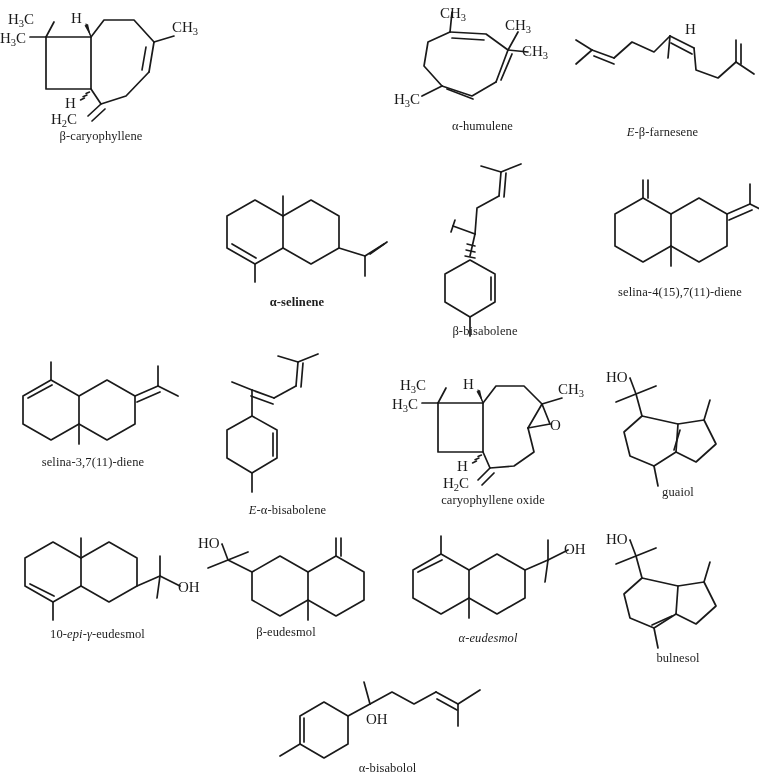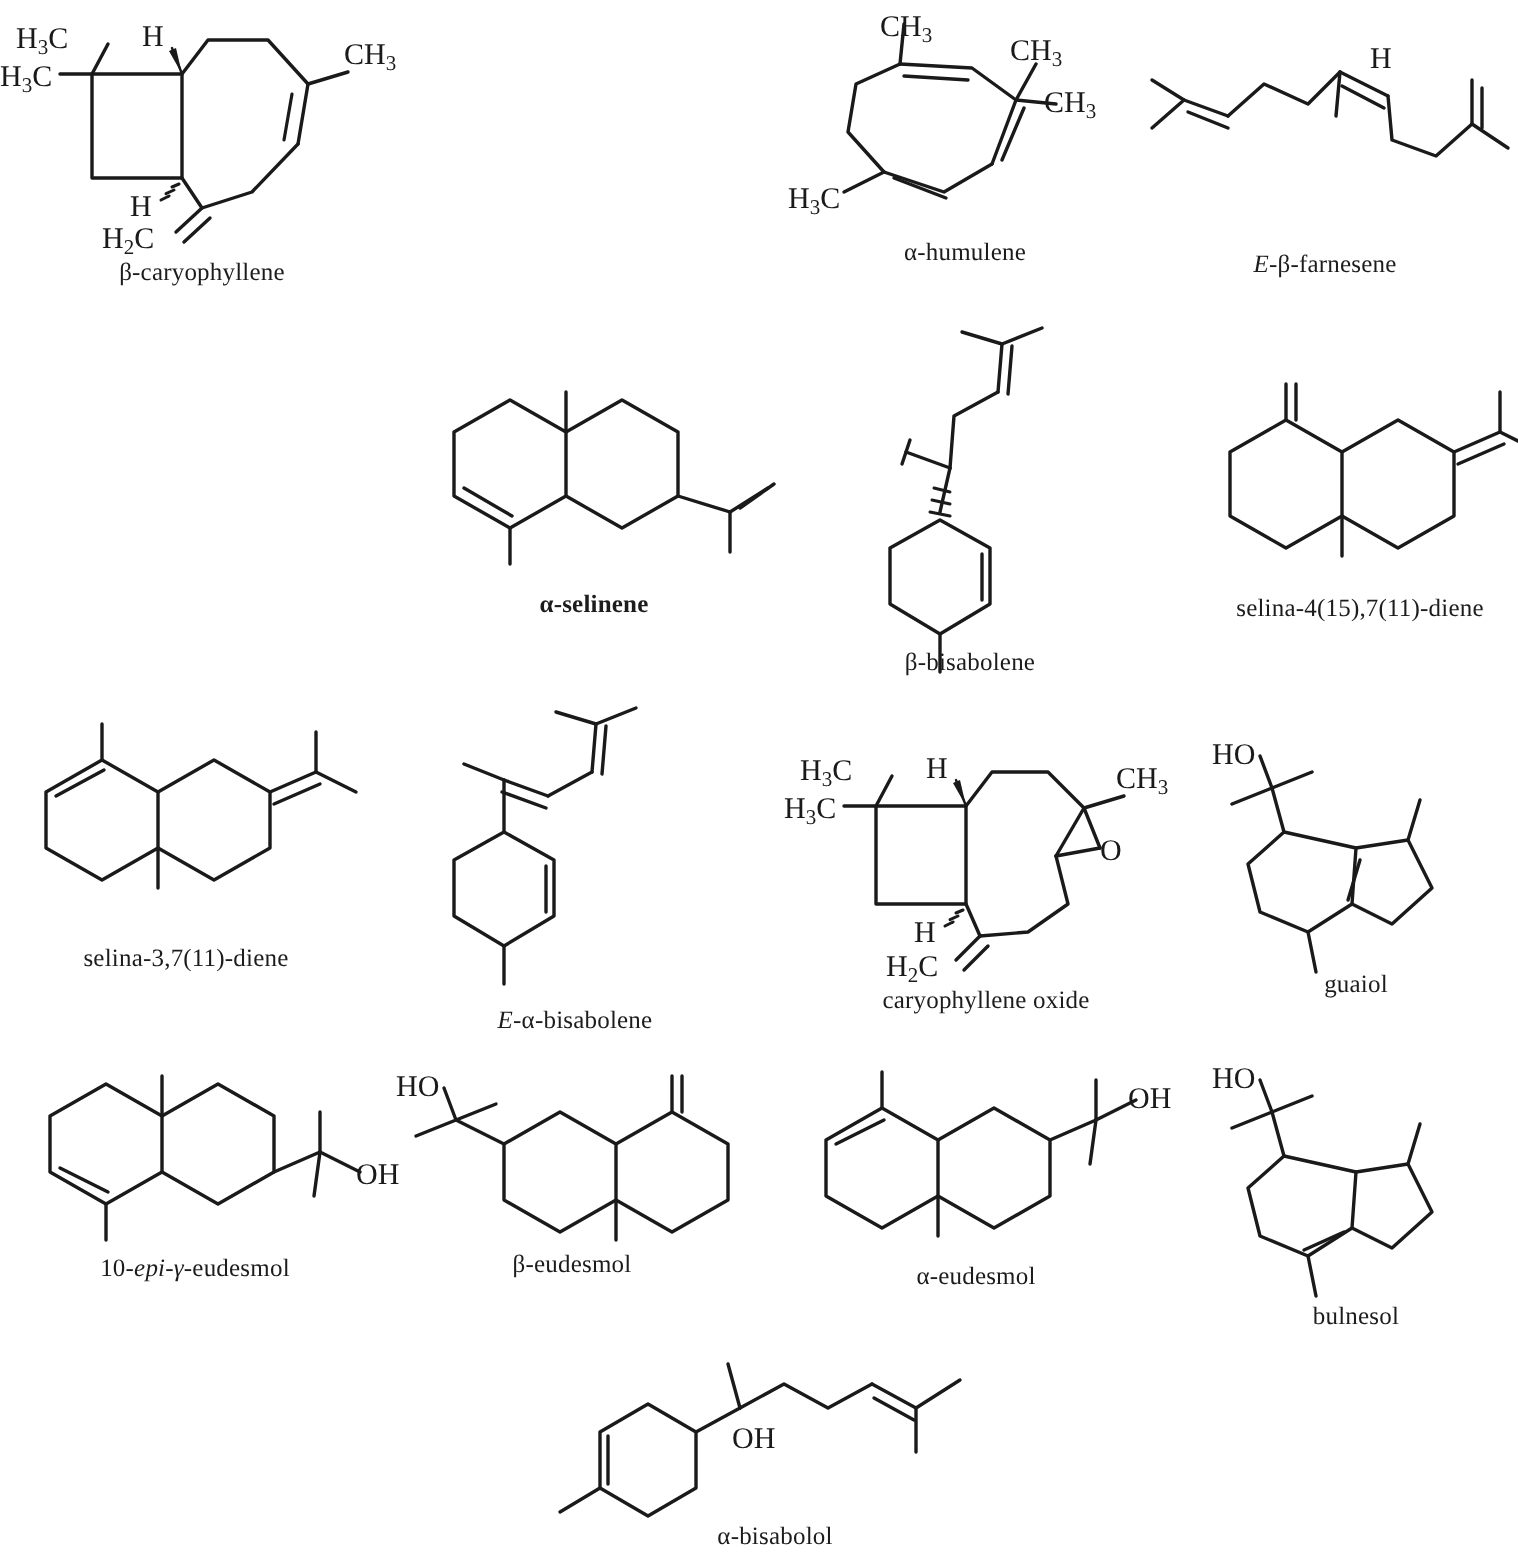--- a/index.html
+++ b/index.html
@@ -167,21 +167,21 @@
         <path d="M65,100 L40,114 L40,142 L65,157 L90,142 L90,114 Z"></path>
 
         <path d="M86,117 L86,140"></path>
 
         <path d="M65,157 L65,176"></path>
       </g>
     </svg>
     <div class="caption" style=""><span>β-bisabolene</span></div>
   </div>
 
-  <div class="cell" style="left:600px;top:188px;width:160px;">
+  <div class="cell" style="left:600px;top:176px;width:160px;">
     <svg class="struct" width="160" height="100" viewBox="0 0 160 100">
       <g fill="none" stroke="#1a1a1a" stroke-width="1.7" stroke-linecap="round" stroke-linejoin="round">
         <path d="M15,38 L15,70 L43,86 L71,70 L71,38 L43,22 Z"></path>
         <path d="M71,38 L99,22 L127,38 L127,70 L99,86 L71,70"></path>
 
         <path d="M43,22 L43,4"></path>
         <path d="M48,22 L48,4"></path>
 
         <path d="M71,70 L71,90"></path>
 
@@ -205,21 +205,21 @@
         <path d="M43,22 L43,4"></path>
 
         <path d="M71,66 L71,86"></path>
 
         <path d="M127,38 L150,28"></path>
         <path d="M129,44 L152,34"></path>
         <path d="M150,28 L150,8"></path>
         <path d="M150,28 L170,38"></path>
       </g>
     </svg>
-    <div class="caption" style="margin-top:23px;"><span>selina-3,7(11)-diene</span></div>
+    <div class="caption" style="margin-top:6px;"><span>selina-3,7(11)-diene</span></div>
   </div>
 
   <div class="cell" style="left:200px;top:352px;width:175px;">
     <svg class="struct" width="175" height="138" viewBox="0 0 175 138">
       <g fill="none" stroke="#1a1a1a" stroke-width="1.7" stroke-linecap="round" stroke-linejoin="round">
 
         <path d="M78,4 L98,10"></path>
         <path d="M118,2 L98,10"></path>
         <path d="M98,10 L96,34"></path>
         <path d="M103,11 L101,35"></path>
@@ -362,21 +362,21 @@
 
         <path d="M71,58 L71,78"></path>
 
         <path d="M127,30 L150,20"></path>
         <path d="M150,20 L150,0"></path>
         <path d="M150,20 L147,42"></path>
         <path d="M150,20 L170,10"></path>
       </g>
       <text class="atom" x="166" y="14">OH</text>
     </svg>
-    <div class="caption" style="margin-top:8px;"><span>α-eudesmol</span></div>
+    <div class="caption" style="margin-top:8px;font-style:italic;"><span>α-eudesmol</span></div>
   </div>
 
   <div class="cell" style="left:598px;top:530px;width:160px;">
     <svg class="struct" width="160" height="112" viewBox="0 0 160 112">
       <g fill="none" stroke="#1a1a1a" stroke-width="1.7" stroke-linecap="round" stroke-linejoin="round">
         <path d="M38,26 L32,10"></path>
         <path d="M38,26 L58,18"></path>
         <path d="M38,26 L18,34"></path>
         <path d="M38,26 L44,48"></path>
 

